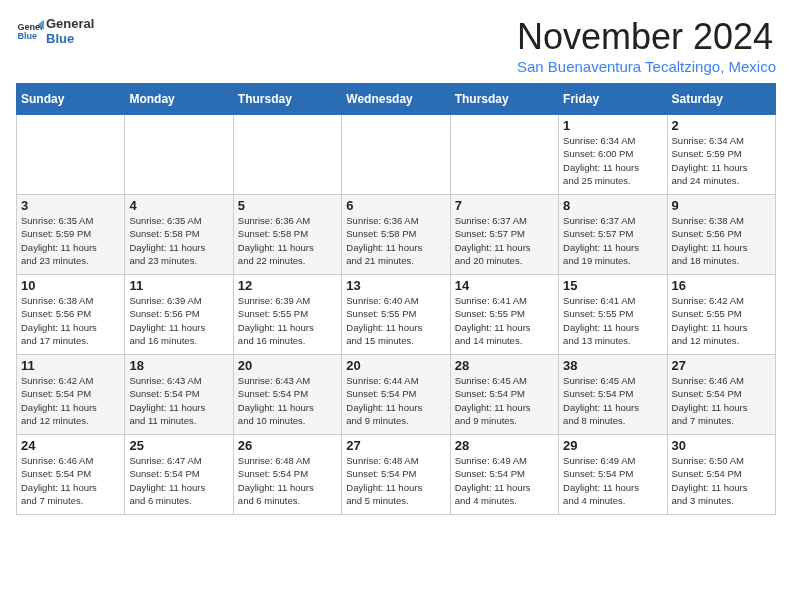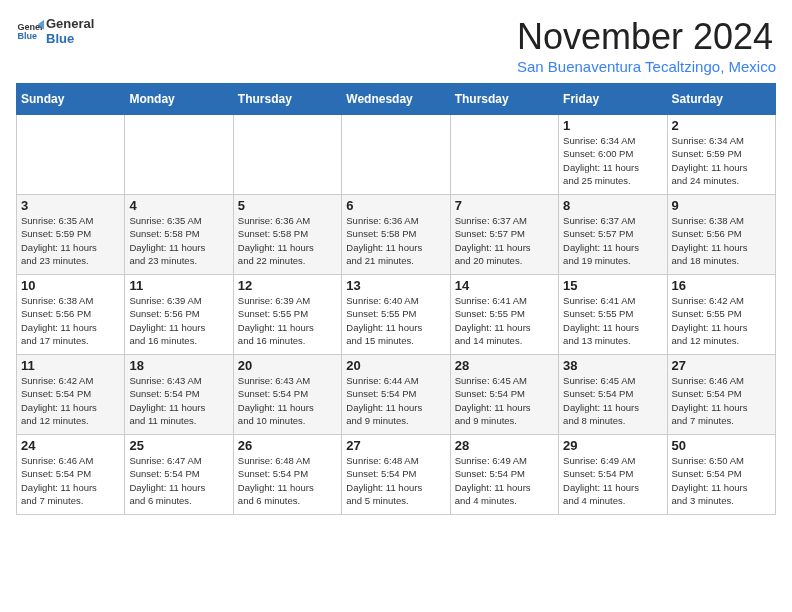--- a/index.html
+++ b/index.html
@@ -325,21 +325,21 @@
 and 4 minutes.</div>
         </td>
         <td>
           <span class="day-num">29</span>
           <div class="day-info" style="white-space: pre-line;">Sunrise: 6:49 AM
 Sunset: 5:54 PM
 Daylight: 11 hours
 and 4 minutes.</div>
         </td>
         <td>
-          <span class="day-num">50</span>
+          <span class="day-num">30</span>
           <div class="day-info" style="white-space: pre-line;">Sunrise: 6:50 AM
 Sunset: 5:54 PM
 Daylight: 11 hours
 and 3 minutes.</div>
         </td>
       </tr>
     </tbody>
 </table>
 
 </body></html>

